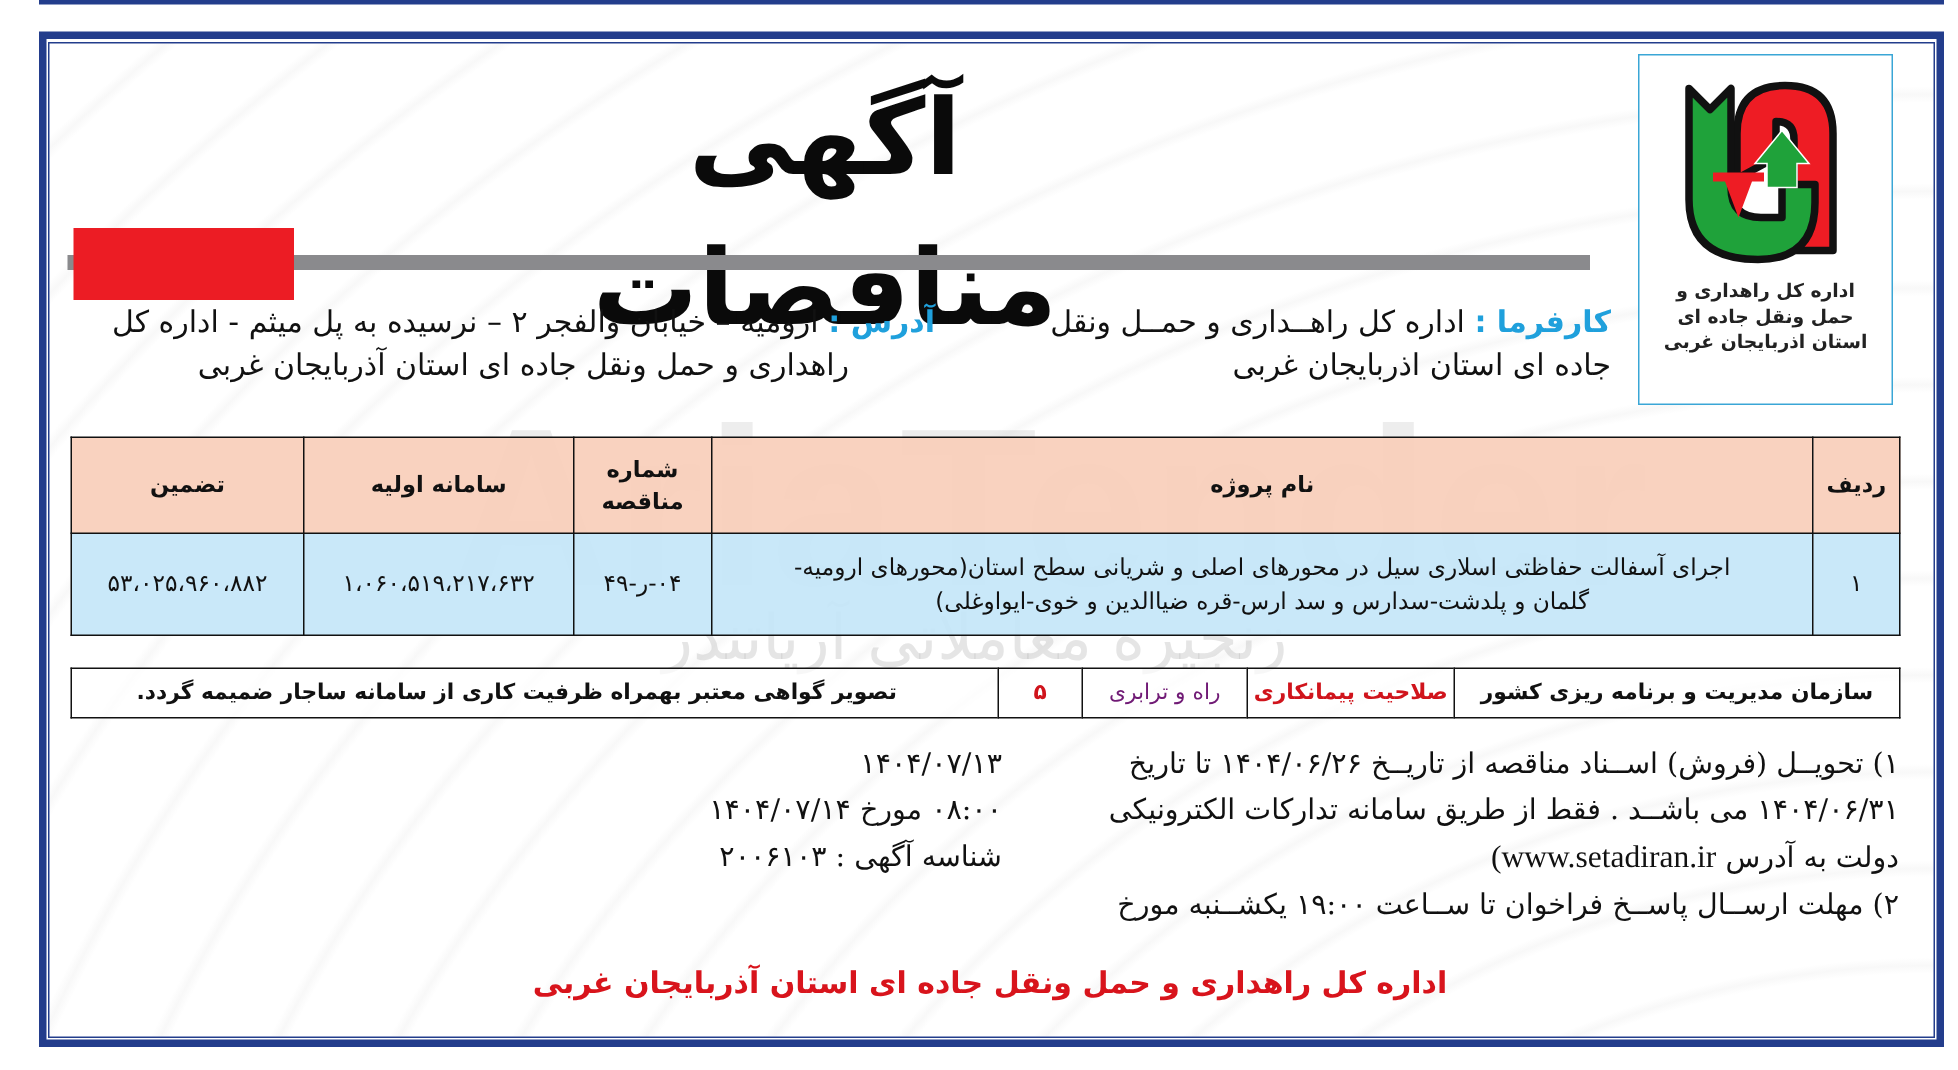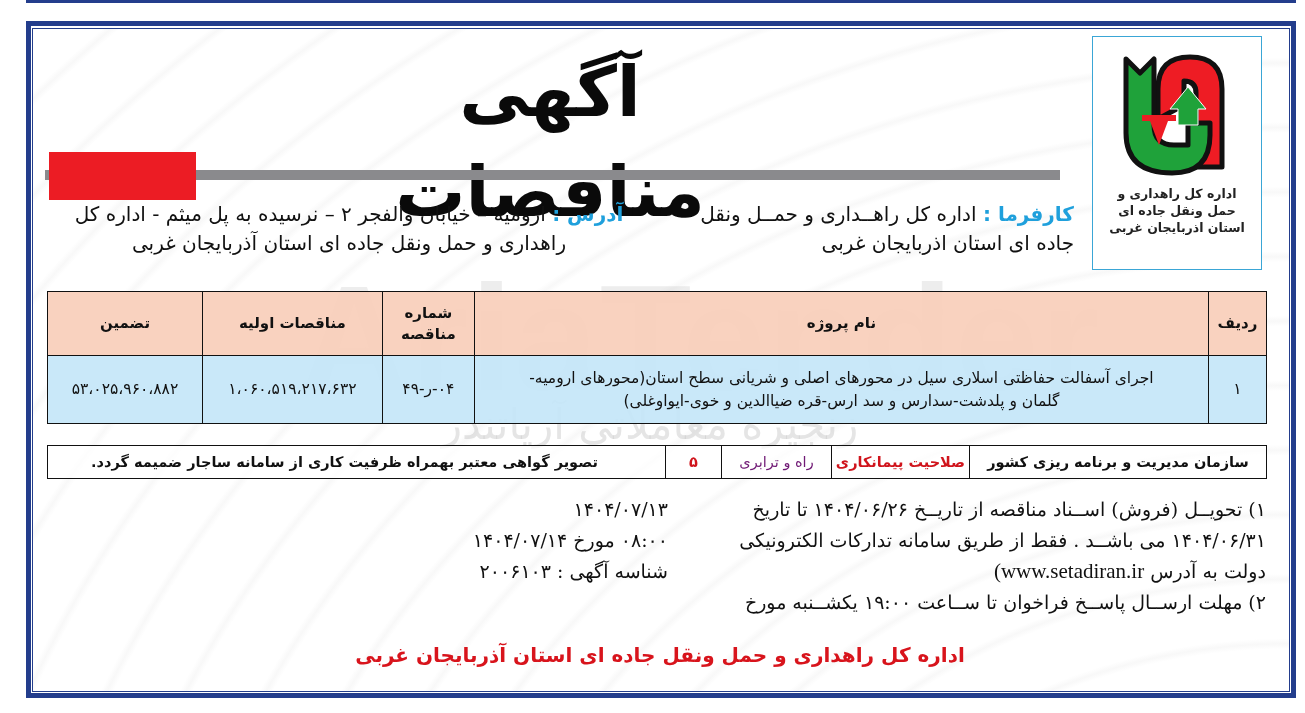--- a/index.html
+++ b/index.html
@@ -144,21 +144,21 @@
   <span class="lbl-blue">آدرس :</span>
   <span>ارومیه – خیابان والفجر ۲ – نرسیده به پل میثم - اداره کل راهداری و حمل ونقل جاده ای استان آذربایجان غربی</span>
 </div>
 
 <table class="tender">
   <thead>
     <tr>
       <th class="c-row">ردیف</th>
       <th class="c-name">نام پروژه</th>
       <th class="c-num">شماره مناقصه</th>
-      <th class="c-est">مناقصات اولیه</th>
+      <th class="c-est">سامانه اولیه</th>
       <th class="c-guar">تضمین</th>
     </tr>
   </thead>
   <tbody>
     <tr>
       <td class="c-row">۱</td>
       <td class="c-name">اجرای آسفالت حفاظتی اسلاری سیل در محورهای اصلی و شریانی سطح استان(محورهای ارومیه-گلمان و پلدشت-سدارس و سد ارس-قره ضیاالدین و خوی-ایواوغلی)</td>
       <td class="c-num">۰۴-ر-۴۹</td>
       <td class="c-est">۱،۰۶۰،۵۱۹،۲۱۷،۶۳۲</td>
       <td class="c-guar">۵۳،۰۲۵،۹۶۰،۸۸۲</td>

